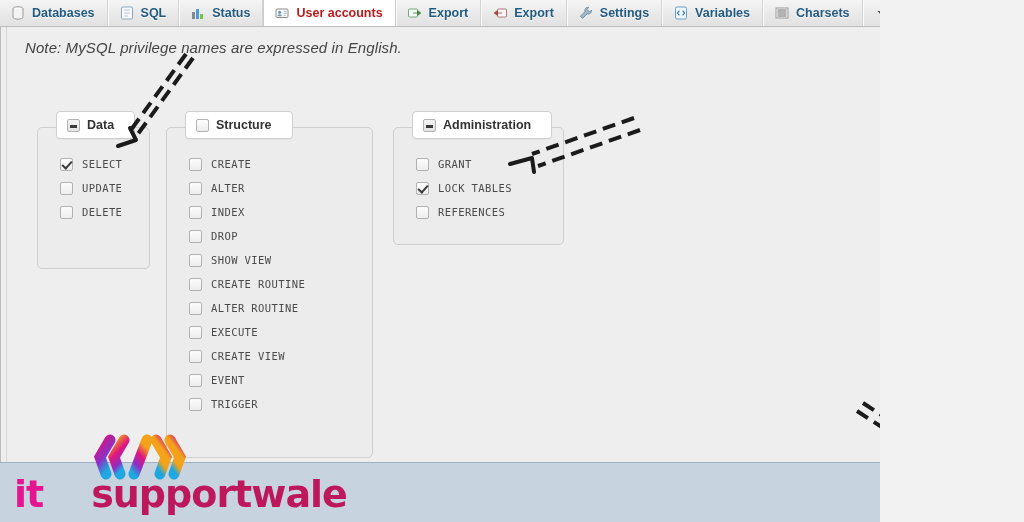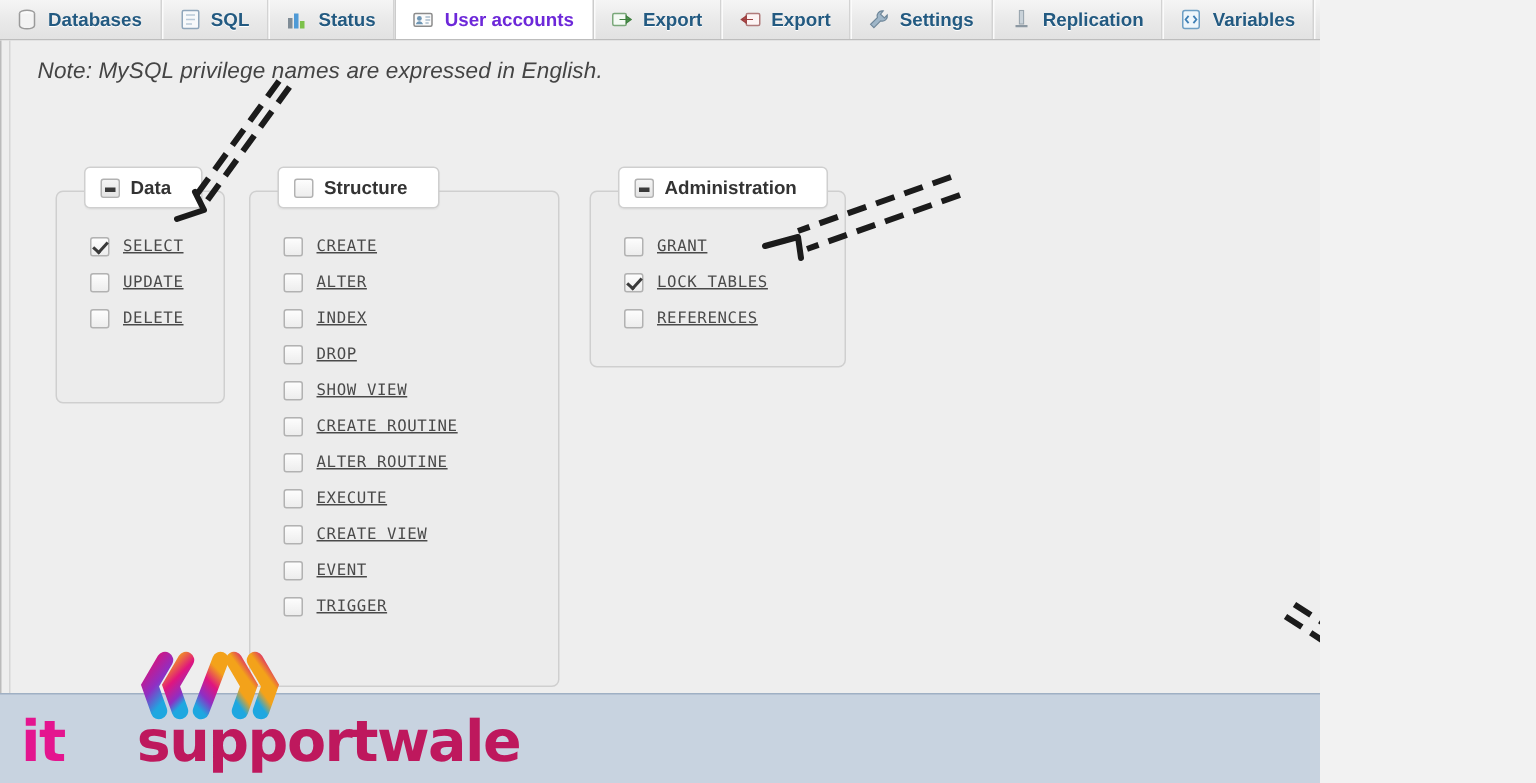--- a/index.html
+++ b/index.html
@@ -40,21 +40,21 @@
     font-size: 12.5px;
     font-weight: bold;
     color: #235a81;
     text-shadow: 0 1px 0 #ffffff;
     white-space: nowrap;
     cursor: pointer;
   }
   .navtab:first-child { border-left: none; }
   .navtab.active {
     background: #ffffff;
-    color: #6d28d9;
+    color: #b91c1c;
     border-right: 1px solid #cccccc;
     border-left: 1px solid #cccccc;
     box-shadow: inset 0 1px 0 #ffffff;
   }
   .navicon {
     width: 16px; height: 16px;
     flex: 0 0 16px;
     position: relative;
     display: inline-block;
   }
@@ -150,21 +150,20 @@
     height: 24px;
     padding-left: 22px;
   }
   .row .lbl {
     font-family: "DejaVu Sans Mono", "Liberation Mono", monospace;
     font-size: 10.5px;
     color: #4a4a4a;
     letter-spacing: .4px;
     white-space: nowrap;
     cursor: pointer;
-    text-decoration: underline;
   }
 
   
   #fs-data        { left: 36px;  top: 100px; width: 113px; height: 142px; }
   #fs-structure   { left: 165px; top: 100px; width: 207px; height: 331px; }
   #fs-admin       { left: 392px; top: 100px; width: 171px; height: 118px; }
 
   
   #bottombar {
     position: absolute;
@@ -277,29 +276,20 @@
         </span>
         <span>Export</span>
       </div>
       <div class="navtab">
         <span class="navicon">
           <svg width="16" height="16" viewBox="0 0 16 16">
             <path d="M10.8 2.3a3.4 3.4 0 00-3.9 4.4L2.4 11.2l2.2 2.2 4.5-4.5a3.4 3.4 0 004.4-3.9L11.6 7 9 4.4z" fill="#9fb6c8" stroke="#6f879a" stroke-width=".8"></path>
           </svg>
         </span>
         <span>Settings</span>
-      </div>
-      <div class="navtab">
-        <span class="navicon">
-          <svg width="16" height="16" viewBox="0 0 16 16">
-            <rect x="6.6" y="2" width="2.8" height="9" fill="#c9d2d9" stroke="#98a4ad" stroke-width=".7"></rect>
-            <path d="M4 12.4h8" stroke="#8c98a2" stroke-width="1.4"></path>
-          </svg>
-        </span>
-        <span>Replication</span>
       </div>
       <div class="navtab">
         <span class="navicon">
           <svg width="16" height="16" viewBox="0 0 16 16">
             <rect x="2.5" y="2" width="11" height="12" rx="1.5" fill="#eef6fb" stroke="#6d9fc4"></rect>
             <path d="M6.4 5.6L4.4 8l2 2.4M9.6 5.6L11.6 8l-2 2.4" stroke="#3d7fb5" stroke-width="1.2" fill="none"></path>
           </svg>
         </span>
         <span>Variables</span>
       </div>

